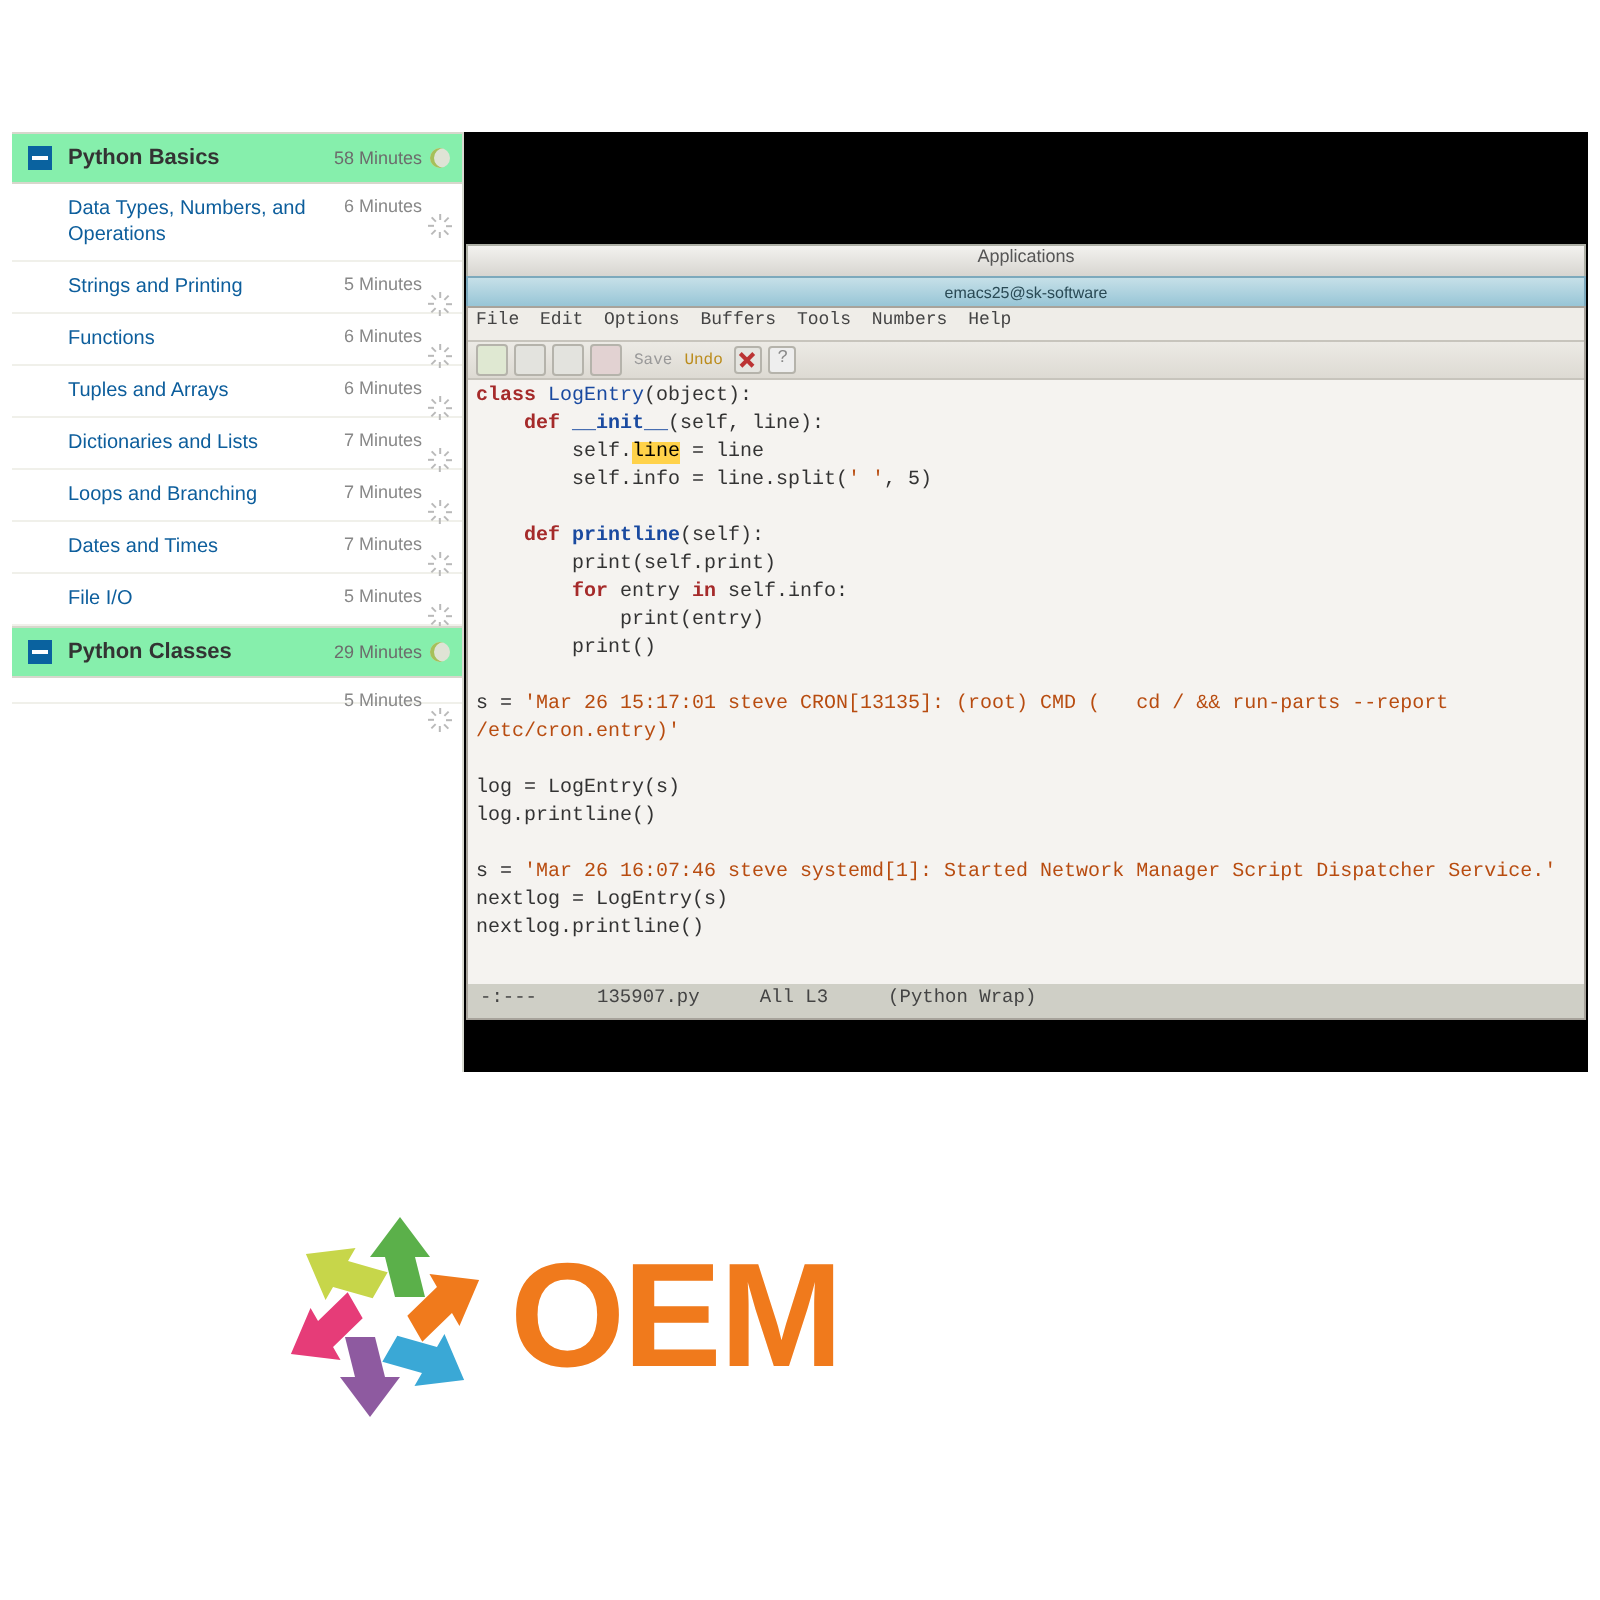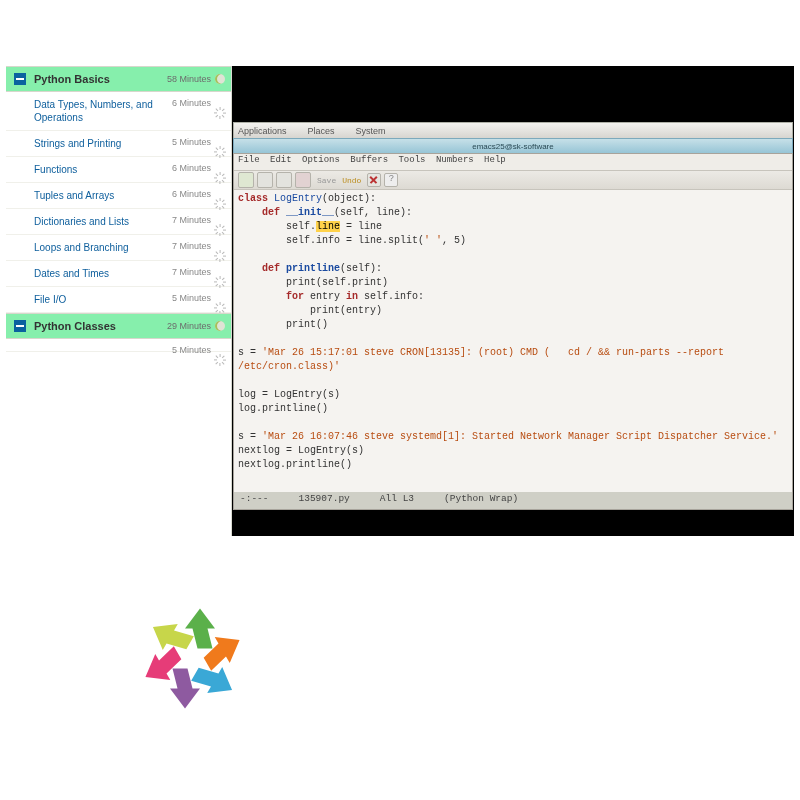--- a/index.html
+++ b/index.html
@@ -25,21 +25,21 @@
   .spin span:nth-child(2){transform:translate(-50%,0) rotate(45deg) translateY(3px);}
   .spin span:nth-child(3){transform:translate(-50%,0) rotate(90deg) translateY(3px);}
   .spin span:nth-child(4){transform:translate(-50%,0) rotate(135deg) translateY(3px);}
   .spin span:nth-child(5){transform:translate(-50%,0) rotate(180deg) translateY(3px);}
   .spin span:nth-child(6){transform:translate(-50%,0) rotate(225deg) translateY(3px);}
   .spin span:nth-child(7){transform:translate(-50%,0) rotate(270deg) translateY(3px);}
   .spin span:nth-child(8){transform:translate(-50%,0) rotate(315deg) translateY(3px);}
 
   
   .vid { flex:1; background:#000; position:relative; }
-  .gnome-bar { position:absolute; left:1px; top:56px; right:1px; height:15px; background:linear-gradient(#f3f2ef,#d7d5d0); border:1px solid #aeb0a6; font-size:9px; color:#555; display:flex; align-items:center; padding:0 4px; gap:21px; }
+  .gnome-bar { position:absolute; left:1px; top:56px; right:1px; height:15px; background:linear-gradient(#f3f2ef,#d7d5d0); border:1px solid #aeb0a6; font-size:9px; color:#555; display:flex; align-items:center; padding:0 4px; gap:8px;flex-direction:column; }
   .gnome-bar span { }
   .win-title { position:absolute; left:1px; top:72px; right:1px; height:14px; background:linear-gradient(#c6e0e8,#97c5d6); border:1px solid #7ca9bc; font-size:8px; color:#2a4a55; display:flex; align-items:center; justify-content:center; }
   .emacs { position:absolute; left:1px; top:87px; right:1px; bottom:26px; background:#f5f3f0; border:1px solid #a7a39b; font-family:"Courier New",monospace; }
   .emacs-menu { height:14px; background:#efede8; border-bottom:1px solid #c7c4bc; font-size:9px; color:#444; padding:1px 4px; }
   .emacs-menu span { margin-right:5px; }
   .emacs-tb { height:18px; background:linear-gradient(#eceae5,#dddad3); border-bottom:1px solid #c7c4bc; display:flex; align-items:center; padding:0 4px; gap:3px; font-size:8px; color:#555; }
   .tb-btn { width:14px; height:14px; background:#e3e3de; border:1px solid #b5b3ab; border-radius:2px; }
   .tb-btn.b1 { background:#dfe8d2; }
   .tb-btn.b2 { background:#e2d2d2; }
   .tb-save { color:#999; margin:0 3px; }
@@ -241,21 +241,21 @@
 <span>        self.</span><span class="hl">line</span><span> = line</span>
 <span>        self.info = line.split(</span><span class="st">' '</span><span>, 5)</span>
 <span></span>
 <span class="kw">    def </span><span class="fn">printline</span><span>(self):</span>
 <span>        print(self.print)</span>
 <span class="kw">        for </span><span>entry </span><span class="kw">in </span><span>self.info:</span>
 <span>            print(entry)</span>
 <span>        print()</span>
 <span></span>
 <span>s = </span><span class="st">'Mar 26 15:17:01 steve CRON[13135]: (root) CMD (   cd / &amp;&amp; run-parts --report</span>
-<span class="st">/etc/cron.class)'</span>
+<span class="st">/etc/cron.entry)'</span>
 <span></span>
 <span>log = LogEntry(s)</span>
 <span>log.printline()</span>
 <span></span>
 <span>s = </span><span class="st">'Mar 26 16:07:46 steve systemd[1]: Started Network Manager Script Dispatcher Service.'</span>
 <span>nextlog = LogEntry(s)</span>
 <span>nextlog.printline()</span></div>
       <div class="modeline">
         <span>-:---</span>
         <span>135907.py</span>
@@ -283,14 +283,15 @@
         </g>
       <g transform="rotate(240)">
           <path d="M6 -40 L18 -24 L12 -24 L16 -8 L4 -8 L0 -24 L-6 -24 Z" fill="#e63c78"></path>
         </g>
       <g transform="rotate(300)">
           <path d="M6 -40 L18 -24 L12 -24 L16 -8 L4 -8 L0 -24 L-6 -24 Z" fill="#c7d64a"></path>
         </g>
     </g>
   </svg>
   <div class="brand-txt">
+    <div class="brand-big">OEM</div>
   </div>
 </div>
 
 </body></html>

